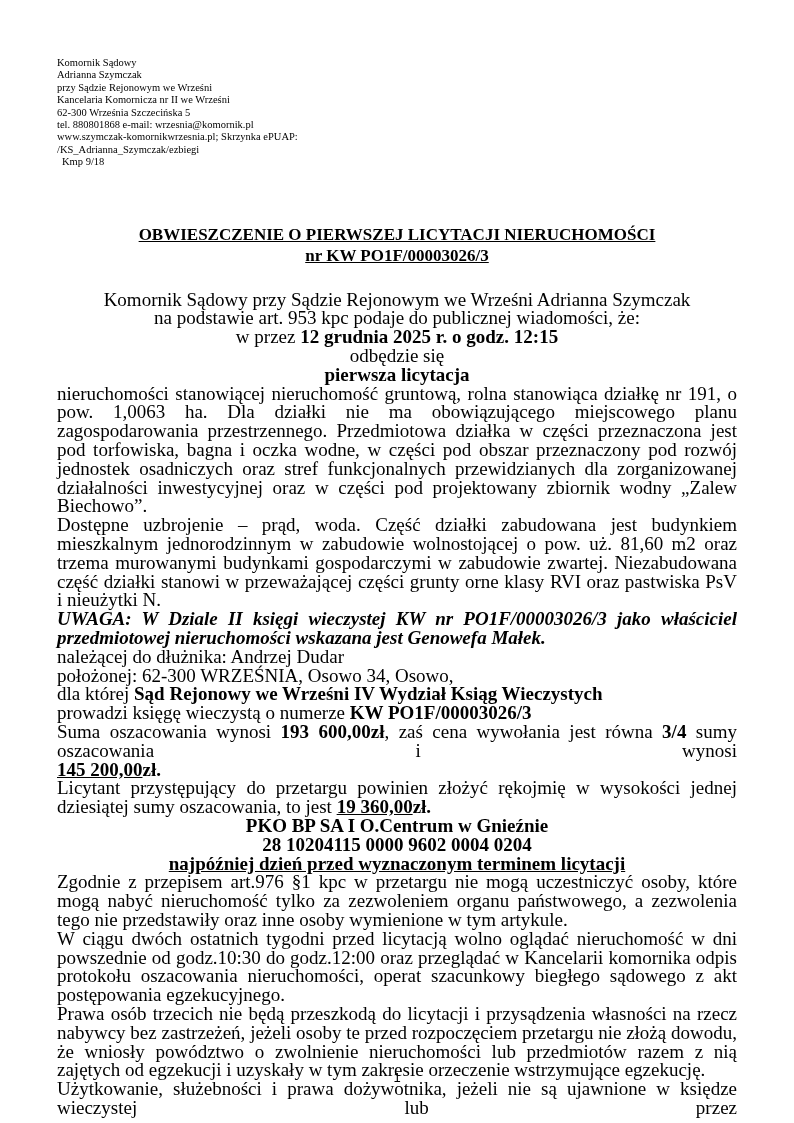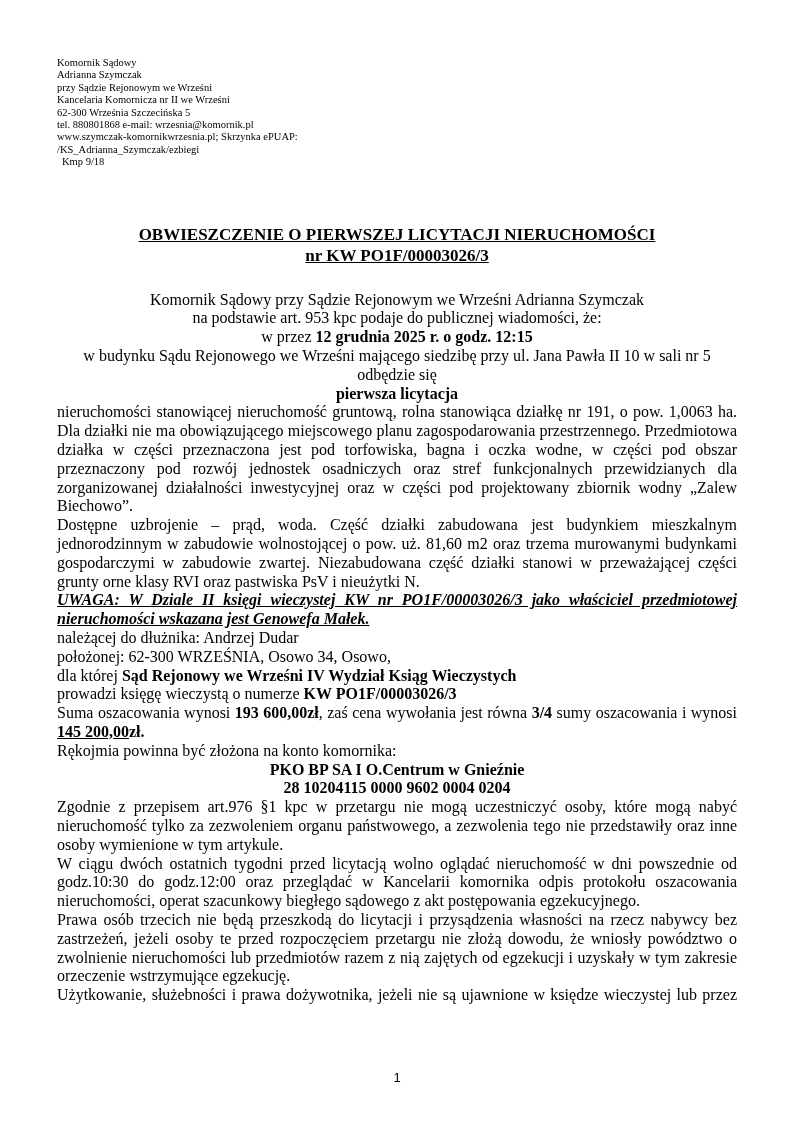--- a/index.html
+++ b/index.html
@@ -30,31 +30,31 @@
     margin-top: 55px;
     text-align: center;
     font-weight: bold;
     font-size: 17px;
     line-height: 21px;
   }
   .title-block .u { text-decoration: underline; }
 
   .body-block {
     margin-top: 25px;
-    font-size: 16px;
+    font-size: 19px;
     line-height: 18.8px;
   }
   .body-block p { margin: 0; padding: 0; }
 
   .center  { text-align: center; }
   .just    { text-align: justify; }
   .stretch { text-align: justify; text-align-last: justify; }
   .b  { font-weight: bold; }
   .u  { text-decoration: underline; }
-  .bi-u { font-weight: bold; font-style: italic; text-decoration: underline; }
+  .bi-u { font-weight: bold; font-style: italic; }
   .indent { padding-left: 41px; }
   .op-line { padding-left: 3px; }
 
   .pagenum {
     position: absolute;
     bottom: 38px; left: 0;
     width: 100%;
     text-align: center;
     font-size: 13px;
     font-family: "Liberation Sans", sans-serif;
@@ -80,39 +80,39 @@
 
     <div class="title-block">
       <div><span class="u">OBWIESZCZENIE O PIERWSZEJ LICYTACJI NIERUCHOMOŚCI</span></div>
       <div><span class="u">nr KW PO1F/00003026/3</span></div>
     </div>
 
     <div class="body-block">
       <p class="center">Komornik Sądowy przy Sądzie Rejonowym we Wrześni Adrianna Szymczak</p>
       <p class="center">na podstawie art. 953 kpc podaje do publicznej wiadomości, że:</p>
       <p class="center"><span>w przez  </span><span class="b">12 grudnia 2025 r. o godz. 12:15</span></p>
-      <p class="center">w budynku Sądu Rejonowego we Wrześni mającego siedzibę przy ul. Jana Pawła II 10 w sali nr 5</p>
       <p class="center">odbędzie się</p>
       <p class="center b">pierwsza licytacja</p>
 
       <p class="just">nieruchomości  stanowiącej  nieruchomość gruntową, rolna stanowiąca działkę nr 191, o pow. 1,0063 ha. Dla działki nie ma obowiązującego miejscowego planu zagospodarowania przestrzennego. Przedmiotowa działka w części przeznaczona jest pod torfowiska, bagna i oczka wodne, w części pod obszar przeznaczony pod rozwój jednostek osadniczych oraz stref funkcjonalnych przewidzianych dla zorganizowanej działalności inwestycyjnej oraz w części pod projektowany zbiornik wodny „Zalew Biechowo”.</p>
       <p class="just">Dostępne uzbrojenie – prąd, woda. Część działki zabudowana jest budynkiem mieszkalnym jednorodzinnym w zabudowie wolnostojącej o pow. uż. 81,60 m2 oraz trzema murowanymi budynkami gospodarczymi w zabudowie zwartej. Niezabudowana część działki stanowi w przeważającej części grunty orne klasy RVI oraz pastwiska PsV i nieużytki N.</p>
       <p class="just bi-u">UWAGA: W Dziale II księgi wieczystej KW nr PO1F/00003026/3 jako właściciel przedmiotowej nieruchomości wskazana jest Genowefa Małek.</p>
 
       <p>należącej  do dłużnika: Andrzej Dudar</p>
       <p>położonej: 62-300 WRZEŚNIA, Osowo 34, Osowo,</p>
       <p class="indent"><span>dla której  </span><span class="b">Sąd Rejonowy we Wrześni IV Wydział Ksiąg Wieczystych</span></p>
       <p><span>prowadzi księgę  wieczystą o numerze </span><span class="b">KW PO1F/00003026/3</span></p>
 
       <p class="stretch"><span>Suma oszacowania wynosi </span><span class="b">193 600,00zł</span><span>, zaś cena wywołania jest równa </span><span class="b">3/4</span><span> sumy oszacowania i wynosi</span></p>
       <p class="op-line"><span class="b u">145 200,00</span><span class="b">zł.</span></p>
 
-      <p>Rękojmia powinna być złożona na konto komornika:</p>
+      <p class="just"><span>Licytant przystępujący do przetargu powinien złożyć rękojmię w wysokości jednej dziesiątej sumy oszacowania, to jest </span><span class="b u">19 360,00</span><span class="b">zł.</span></p>
       <p class="center b">PKO BP SA I O.Centrum w Gnieźnie</p>
       <p class="center b">28 10204115 0000 9602 0004 0204</p>
+      <p class="center"><span class="b u">najpóźniej dzień przed wyznaczonym terminem licytacji</span></p>
 
       <p class="just">Zgodnie z przepisem art.976 §1 kpc w przetargu nie mogą uczestniczyć osoby, które mogą nabyć nieruchomość tylko za zezwoleniem organu państwowego, a zezwolenia tego nie przedstawiły oraz inne osoby wymienione w tym artykule.</p>
       <p class="just">W ciągu dwóch ostatnich tygodni przed licytacją wolno oglądać nieruchomość w dni powszednie od godz.10:30  do godz.12:00 oraz przeglądać w  Kancelarii komornika odpis protokołu oszacowania nieruchomości, operat szacunkowy biegłego sądowego z akt postępowania egzekucyjnego.</p>
       <p class="just">Prawa osób trzecich nie będą przeszkodą do licytacji i przysądzenia własności na rzecz nabywcy bez zastrzeżeń, jeżeli osoby te przed rozpoczęciem przetargu nie złożą dowodu, że wniosły powództwo o zwolnienie nieruchomości  lub przedmiotów razem z nią zajętych od egzekucji i uzyskały w  tym zakresie orzeczenie wstrzymujące egzekucję.</p>
       <p class="stretch">Użytkowanie, służebności i prawa dożywotnika, jeżeli nie są ujawnione w księdze wieczystej lub przez</p>
     </div>
 
   </div>
 
   <div class="pagenum">1</div>

